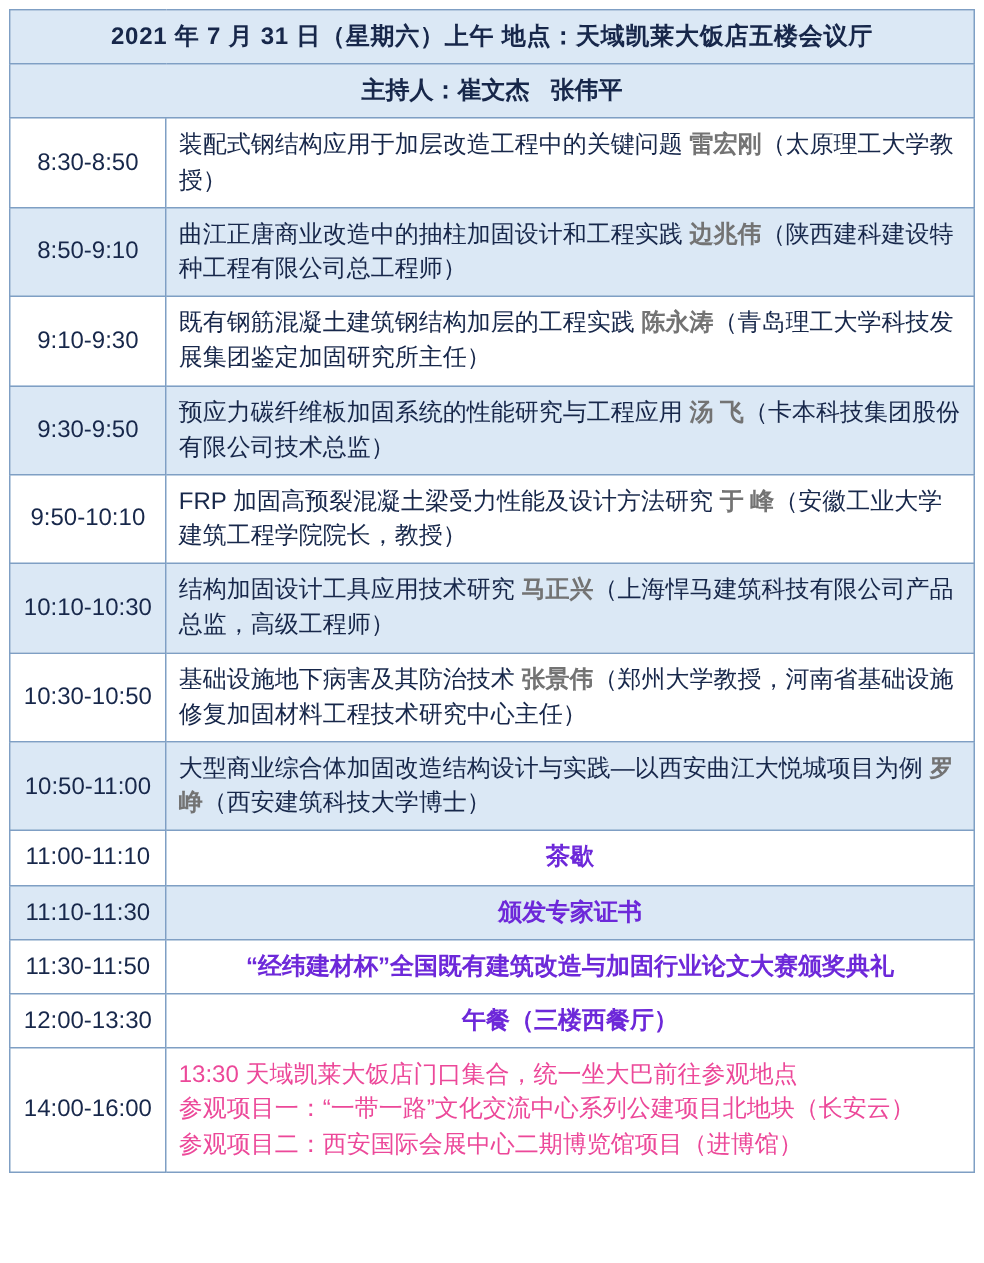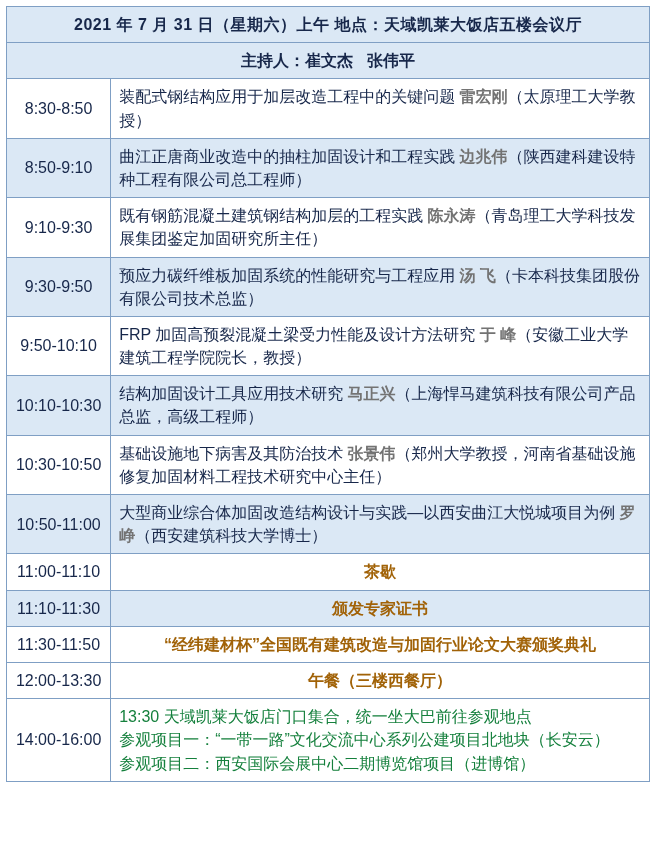--- a/index.html
+++ b/index.html
@@ -70,26 +70,26 @@
   .speaker {
     font-weight: bold;
     color: #737373;
   }
   .affil {
     color: #17274a;
   }
   .center-cell {
     text-align: center;
     font-weight: bold;
-    color: #a16207;
+    color: #6d28d9;
   }
   .visit-cell {
     font-size: 13.5px;
     line-height: 1.6;
-    color: #15803d;
+    color: #ec4899;
   }
   .visit-line { display: block; }
   .sep { display: inline-block; width: 14px; }
 </style>
 </head>
 <body>
 
 <div class="page">
   <table class="schedule">
     <colgroup>

